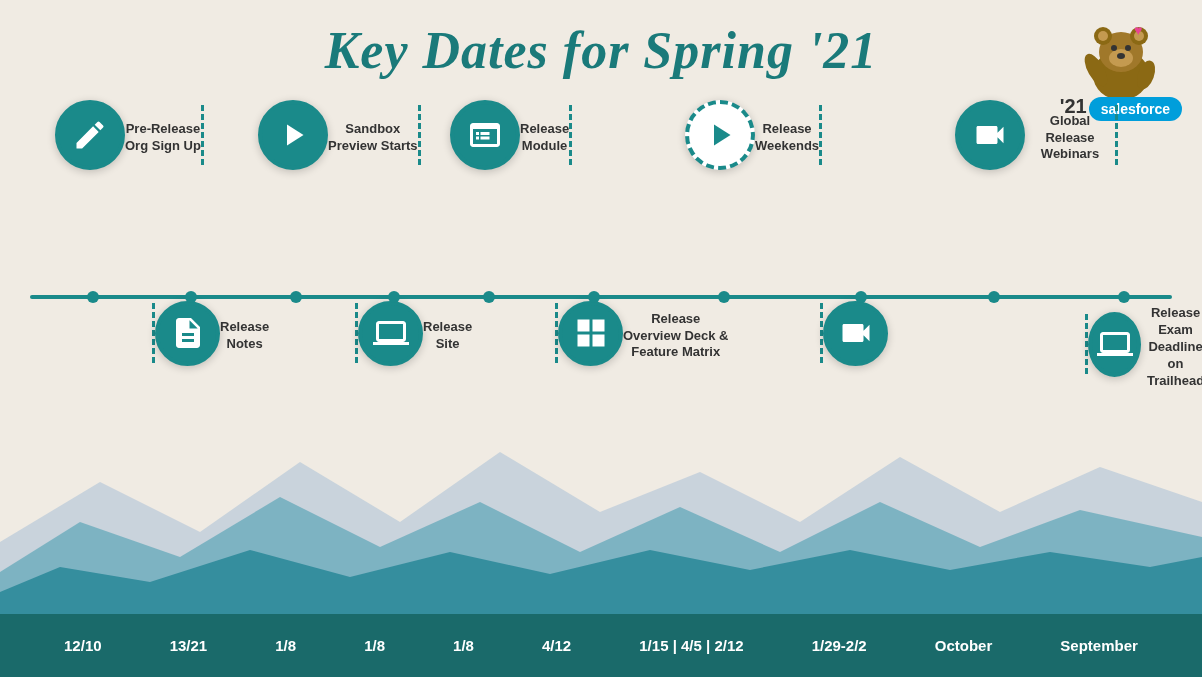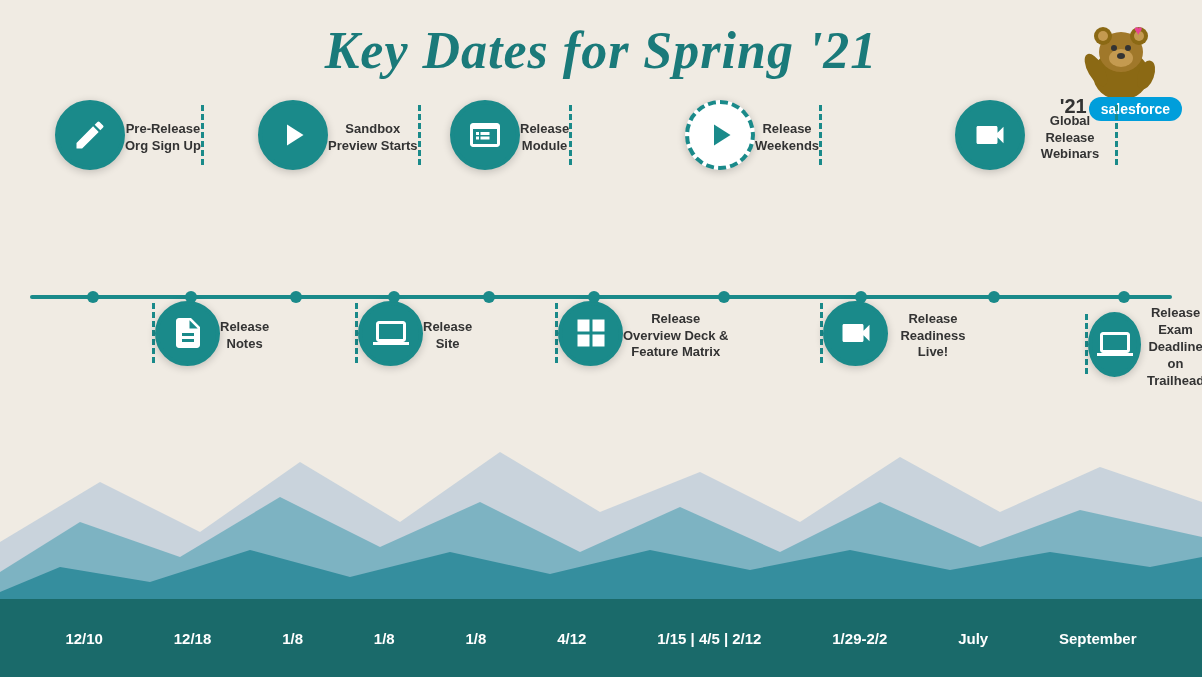--- a/index.html
+++ b/index.html
@@ -85,21 +85,21 @@
       border-left: 3px dashed #1a8a8a;
       margin: 4px 0;
     }
 
     
     .dates-bar {
       position: absolute;
       bottom: 0;
       left: 0;
       right: 0;
-      height: 78px;
+      height: 63px;
       background: #1a6a6a;
       display: flex;
       align-items: center;
       justify-content: space-around;
       padding: 0 30px;
     }
     .date-label {
       color: white;
       font-size: 15px;
       font-weight: bold;
@@ -272,21 +272,20 @@
     <div class="item-label" style="max-width:110px;">Release<br>Overview Deck &amp;<br>Feature Matrix</div>
   </div>
 
   <div class="item-col" style="left:820px;top:199px;">
     <div class="dashed-line-bottom"></div>
     <div class="circle" style="width:65px;height:65px;">
       <svg class="icon-svg" viewBox="0 0 24 24">
           <path d="M17 10.5V7c0-.55-.45-1-1-1H4c-.55 0-1 .45-1 1v10c0 .55.45 1 1 1h12c.55 0 1-.45 1-1v-3.5l4 4v-11l-4 4z"></path>
         </svg>
     </div>
-    <div class="item-label">Release Readiness<br>Live!</div>
   </div>
 
   <div class="item-col" style="left:1085px;top:199px;justify-content:center;">
     <div class="dashed-line-bottom"></div>
     <div class="circle" style="width:65px;height:65px;">
       <svg class="icon-svg" viewBox="0 0 24 24">
           <path d="M20 18c1.1 0 1.99-.9 1.99-2L22 6c0-1.1-.9-2-2-2H4c-1.1 0-2 .9-2 2v10c0 1.1.9 2 2 2H0v2h24v-2h-4zM4 6h16v10H4V6z"></path>
         </svg>
     </div>
     <div class="item-label">Release Exam<br>Deadline on<br>Trailhead</div>
@@ -301,22 +300,22 @@
   <div style="position:absolute;top:191px;left:87px;width:12px;height:12px;border-radius:50%;background:#1a8a8a;"></div>
   <div style="position:absolute;top:191px;left:290px;width:12px;height:12px;border-radius:50%;background:#1a8a8a;"></div>
   <div style="position:absolute;top:191px;left:483px;width:12px;height:12px;border-radius:50%;background:#1a8a8a;"></div>
   <div style="position:absolute;top:191px;left:718px;width:12px;height:12px;border-radius:50%;background:#1a8a8a;"></div>
   <div style="position:absolute;top:191px;left:988px;width:12px;height:12px;border-radius:50%;background:#1a8a8a;"></div>
 
 </div>
 
 <div class="dates-bar">
   <span class="date-label">12/10</span>
-  <span class="date-label">12/18</span>
+  <span class="date-label">13/21</span>
   <span class="date-label">1/8</span>
   <span class="date-label">1/8</span>
   <span class="date-label">1/8</span>
   <span class="date-label">4/12</span>
   <span class="date-label">1/15 | 4/5 | 2/12</span>
   <span class="date-label">1/29-2/2</span>
-  <span class="date-label">July</span>
+  <span class="date-label">October</span>
   <span class="date-label">September</span>
 </div>
 
 </body></html>

